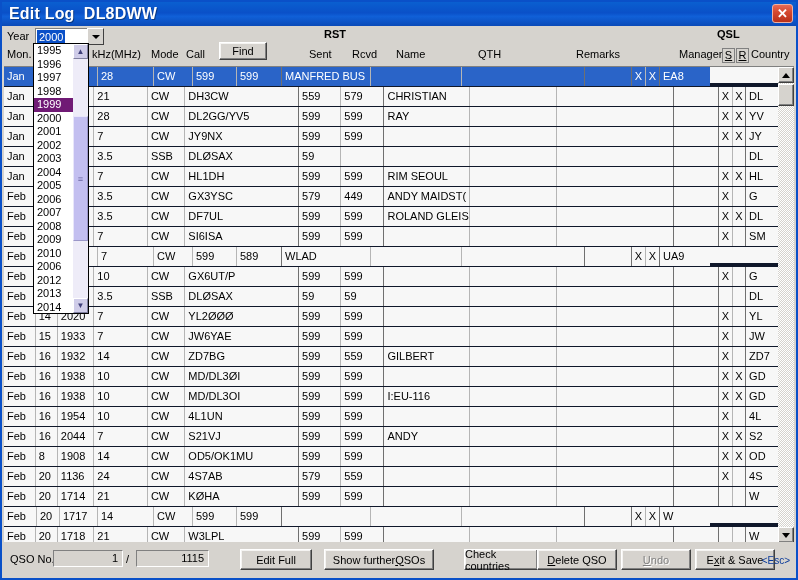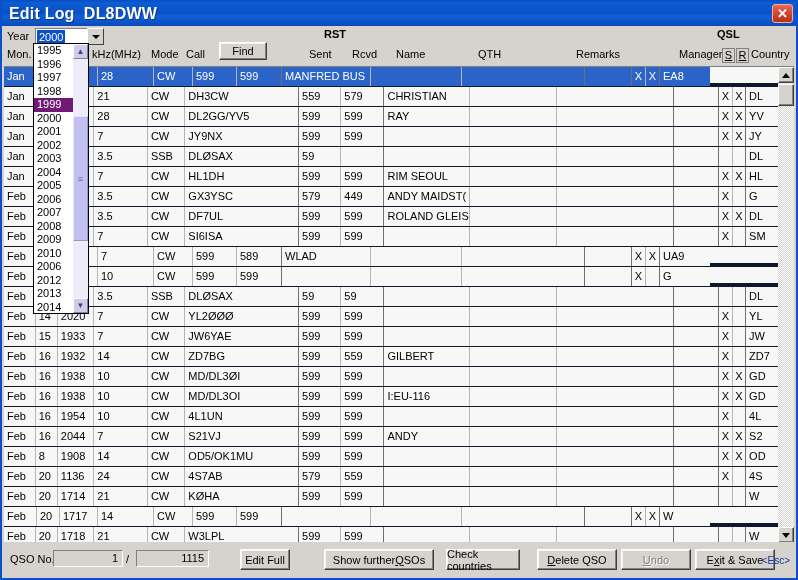--- a/index.html
+++ b/index.html
@@ -500,20 +500,21 @@
           <div class="cell c-s sep ctr">X</div>
           <div class="cell c-r heavy ctr">X</div>
           <div class="cell c-country">UA9</div>
         </div>
         <div class="row" style="top: 200px;">
           <div class="cell c-mon sep">Feb</div>
           <div class="cell c-day sep"></div>
           <div class="cell c-time sep"></div>
           <div class="cell c-khz sep">10</div>
           <div class="cell c-mode sep">CW</div>
+          <div class="cell c-callc heavy">GX6UT/P</div>
           <div class="cell c-sent sep">599</div>
           <div class="cell c-rcvd heavy">599</div>
           <div class="cell c-name sep"></div>
           <div class="cell c-qth sep"></div>
           <div class="cell c-rem heavy"></div>
           <div class="cell c-mgr heavy"></div>
           <div class="cell c-s sep ctr">X</div>
           <div class="cell c-r heavy ctr"></div>
           <div class="cell c-country">G</div>
         </div>
@@ -774,23 +775,23 @@
       <div class="yl-btn yl-down">▼</div>
     </div>
   </div>
 
   <div class="bottombar">
     <span class="qso-lbl">QSO No.</span>
     <div class="sunken" style="left:49px;width:70px;">1</div>
     <span class="slash">/</span>
     <div class="sunken" style="left:132px;width:73px;">1115</div>
     <div id="footer-buttons">
-        <div class="btn" style="left: 236px; width: 50px;">Edit Full</div>
+        <div class="btn" style="left: 236px; width: 72px;">Edit Full</div>
         <div class="btn" style="left: 320px; width: 110px;">Show further <span class="u">Q</span>SOs</div>
-        <div class="btn" style="left: 442px; width: 74px;">Check countries</div>
+        <div class="btn" style="left: 460px; width: 74px;">Check countries</div>
         <div class="btn" style="left: 533px; width: 80px;"><span class="u">D</span>elete QSO</div>
         <div class="btn disabled" style="left: 617px; width: 70px;"><span class="u">U</span>ndo</div>
         <div class="btn" style="left: 691px; width: 80px;">E<span class="u">x</span>it &amp; Save</div>
       </div>
     <span class="esc">&lt;Esc&gt;</span>
   </div>
 
 </div>
 
 </body></html>

